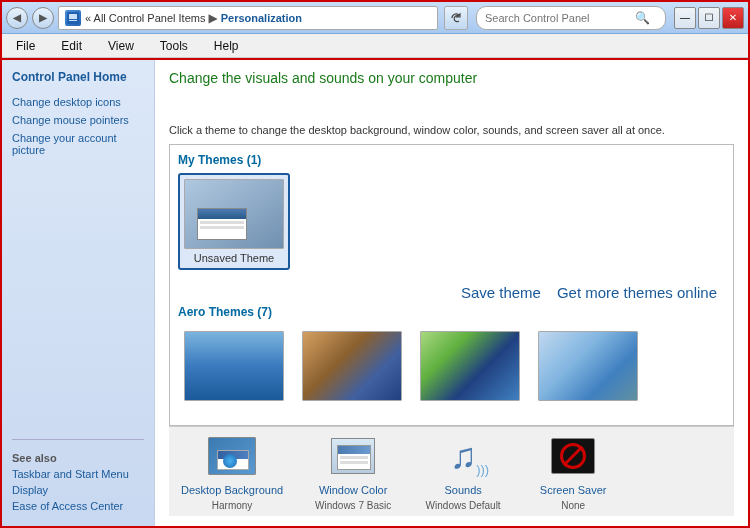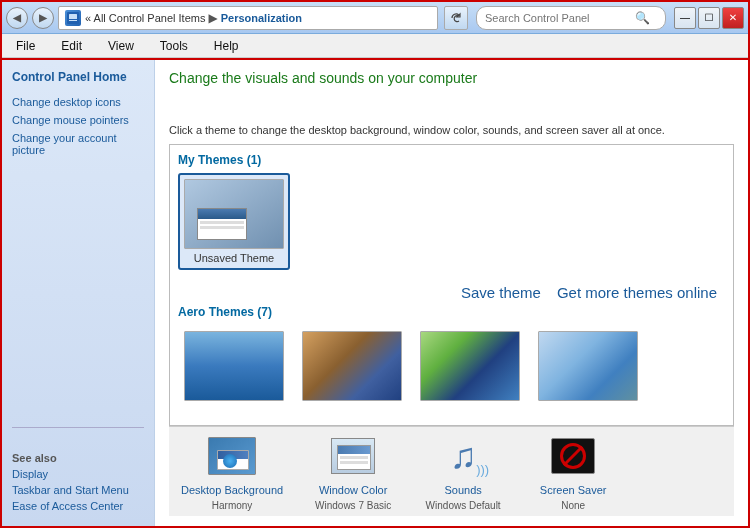--- a/index.html
+++ b/index.html
@@ -33,21 +33,21 @@
     .menu-item { padding: 2px 8px; cursor: pointer; border-radius: 2px; font-size: 12px; color: #111; }
 
     
     .main-area { display: flex; flex: 1; overflow: hidden; border-top: 2px solid #c00; }
 
     
     .sidebar { width: 153px; background: linear-gradient(to bottom, #dce8f8, #c8d8f0); padding: 10px; border-right: 1px solid #bdd0e8; display: flex; flex-direction: column; }
     .sidebar-title { color: #1a5a9a; font-size: 12px; font-weight: bold; margin-bottom: 12px; cursor: pointer; }
     .sidebar-link { color: #1a5a9a; font-size: 11px; margin-bottom: 6px; cursor: pointer; text-decoration: none; }
     .see-also { margin-top: auto; }
-    .see-also-label { color: #555; font-size: 11px; font-weight: bold; margin-bottom: 4px; border-top: 1px solid #aac; padding-top: 24px; }
+    .see-also-label { color: #555; font-size: 11px; font-weight: bold; margin-bottom: 4px; border-top: 1px solid #aac; padding-top: 12px; }
     .see-also-link { color: #1a5a9a; font-size: 11px; margin-bottom: 4px; cursor: pointer; display: block; }
 
     
     .content { flex: 1; background: white; padding: 10px 14px; overflow: hidden; display: flex; flex-direction: column; }
     .content-title { color: #1a7a1a; font-size: 14px; font-weight: normal; margin-bottom: 4px; }
     .content-desc { color: #333; font-size: 11px; margin-bottom: 8px; margin-top: 34px; }
 
     
     .themes-area { border: 1px solid #bbb; flex: 1; overflow: hidden; display: flex; flex-direction: column; position: relative; margin-bottom: 0; }
     .themes-scroll { flex: 1; overflow-y: scroll; padding: 8px; }
@@ -128,22 +128,22 @@
 
   <div class="main-area">
 
     <div class="sidebar">
       <div class="sidebar-title">Control Panel Home</div>
       <div class="sidebar-link">Change desktop icons</div>
       <div class="sidebar-link">Change mouse pointers</div>
       <div class="sidebar-link">Change your account picture</div>
       <div class="see-also">
         <div class="see-also-label">See also</div>
+        <a class="see-also-link">Taskbar and Start Menu</a>
         <a class="see-also-link">Display</a>
-        <a class="see-also-link">Taskbar and Start Menu</a>
         <a class="see-also-link">Ease of Access Center</a>
       </div>
     </div>
 
     <div class="content">
       <div class="content-title">Change the visuals and sounds on your computer</div>
       <div class="content-desc">Click a theme to change the desktop background, window color, sounds, and screen saver all at once.</div>
 
       <div class="themes-area">
         <div class="themes-scroll">

